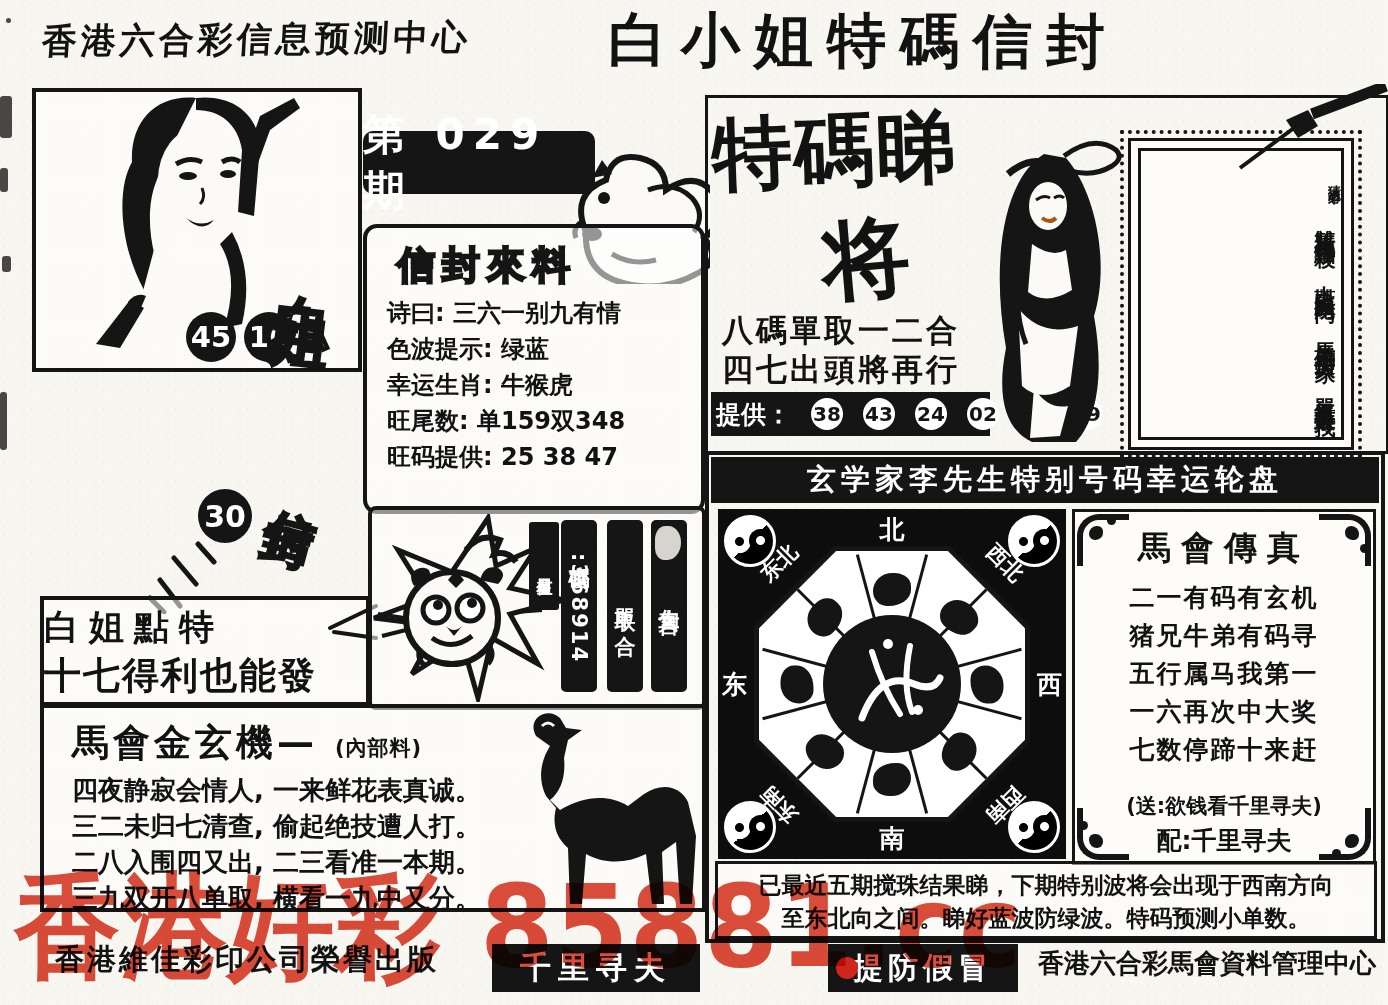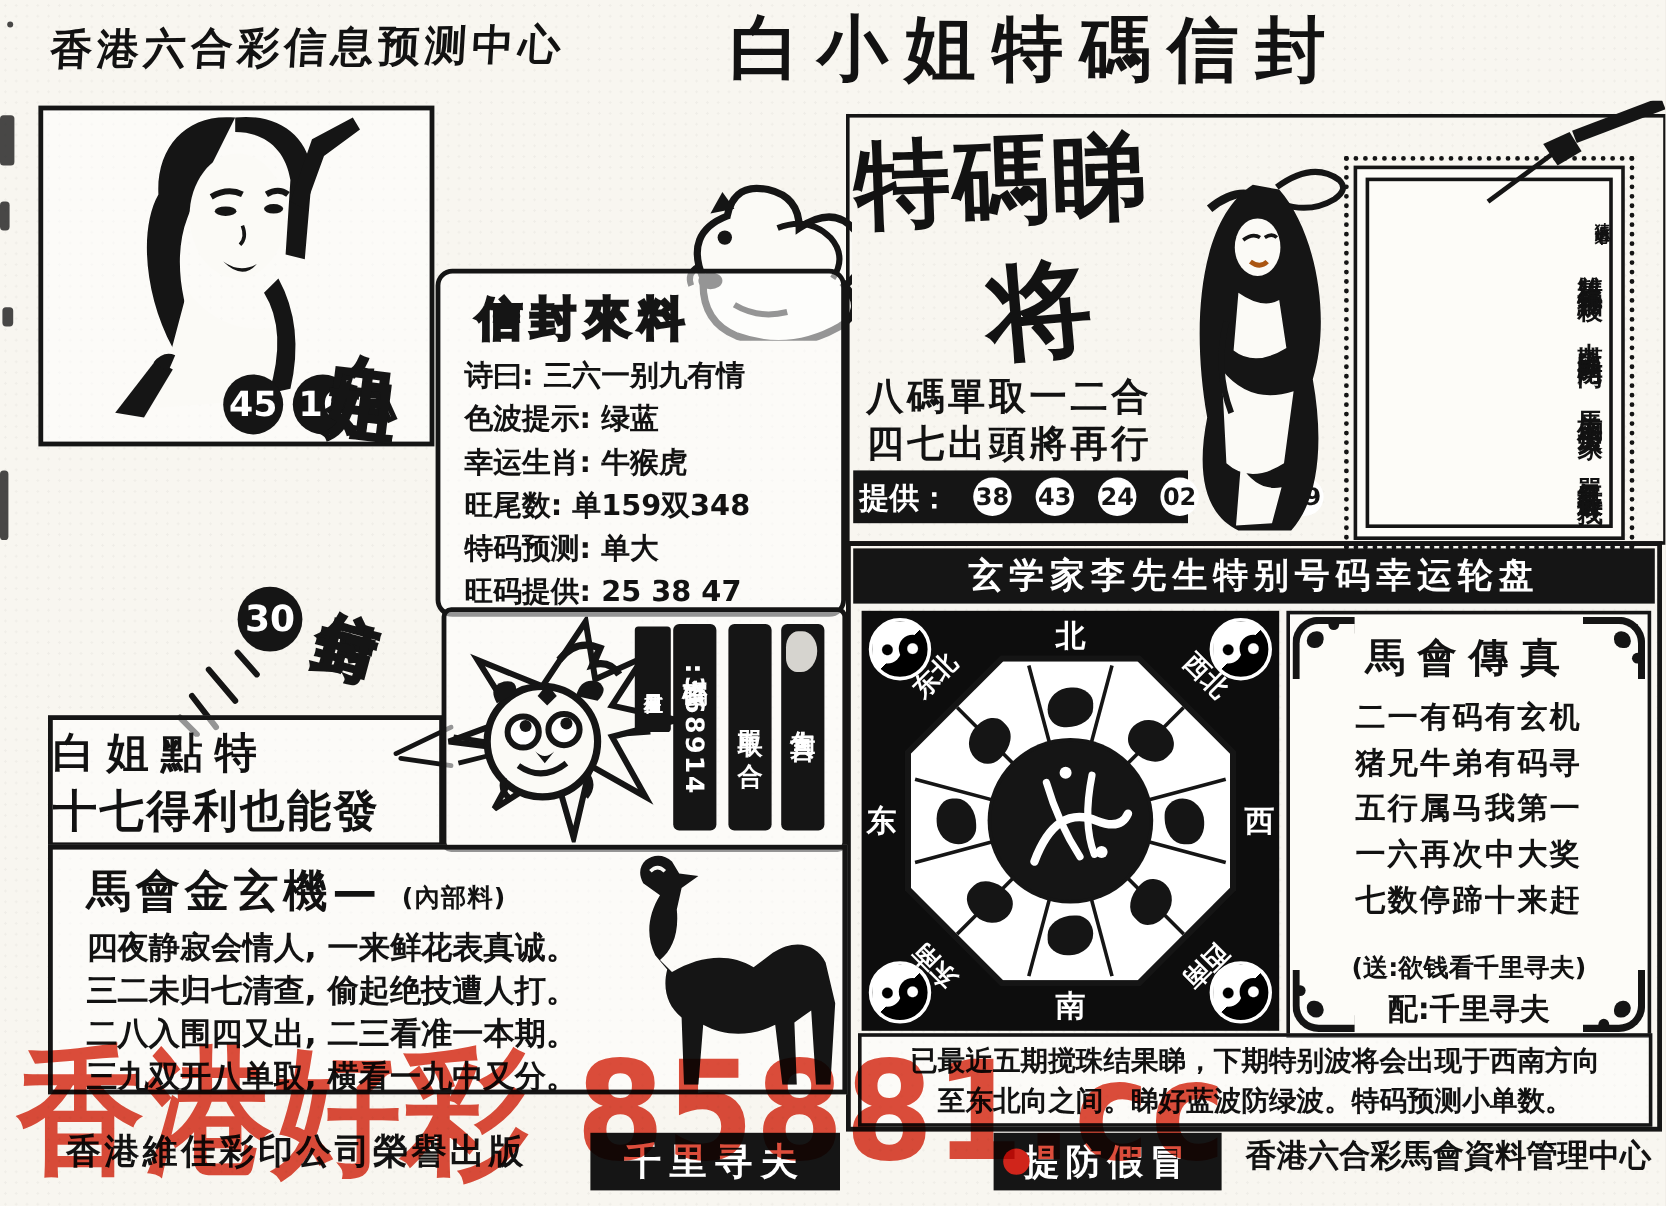--- a/index.html
+++ b/index.html
@@ -123,39 +123,39 @@
       <path d="M120,150 q30,40 80,30 l-6,60 -100,8 z" fill="#fbfaf6"></path>
       <path d="M196,140 q22,40 10,92 l-18,4 q16,-52 -4,-84z" fill="#151515"></path>
       <path d="M60,252 l34,-44 14,8 -24,40z" fill="#151515"></path>
       <path d="M92,210 q8,-10 18,-6 l-6,14z" fill="#151515"></path>
     </svg>
     <div class="abs ball" style="left:150px;top:220px;width:50px;height:50px;">45</div>
     <div class="abs ball" style="left:208px;top:220px;width:50px;height:50px;">16</div>
   </div>
   <div class="abs side-name outl vert b">白小姐</div>
 
+  <div class="abs issue blackbar">第 029 期</div>
 
   <svg class="abs" style="left:552px;top:136px;" width="158" height="148" viewBox="0 0 158 148">
     <path d="M34,96 q-16,-38 20,-52 q6,-28 34,-22 q26,6 26,32 q30,-20 48,4 q16,24 -10,44 q18,20 -4,34 q-42,24 -86,8 q-30,-12 -28,-48z" fill="#fbfaf6" stroke="#151515" stroke-width="6"></path>
     <path d="M96,54 q26,-10 44,8 q14,16 2,34" fill="none" stroke="#151515" stroke-width="5"></path>
     <circle cx="52" cy="62" r="6" fill="#151515"></circle>
     <path d="M40,42 l10,-18 10,14z" fill="#151515"></path>
     <path d="M30,86 q-10,6 -6,16" stroke="#151515" stroke-width="5" fill="none"></path>
     <path d="M60,118 q20,12 44,6" stroke="#151515" stroke-width="5" fill="none"></path>
     <ellipse cx="40" cy="98" rx="10" ry="7" fill="#151515"></ellipse>
   </svg>
 
   <div class="abs box env-box">
     <div class="env-title outl">信封來料</div>
     <div class="env-lines">
       <div>诗曰: 三六一别九有情</div>
       <div>色波提示: 绿蓝</div>
       <div>幸运生肖: 牛猴虎</div>
       <div>旺尾数: 单159双348</div>
-      <div>特码预测: 单大</div>
       <div>旺码提供: 25 38 47</div>
     </div>
   </div>
 
   <div class="abs tema-box"></div>
   <div class="abs tema-t1 b">特碼睇</div>
   <div class="abs tema-t2 b">将</div>
   <svg class="abs" style="left:1002px;top:128px;" width="120" height="70" viewBox="0 0 120 70">
     <path d="M6,46 q24,-20 44,-8 q-18,2 -24,14 q26,-8 40,-2" fill="none" stroke="#151515" stroke-width="7"></path>
     <path d="M62,28 q30,-22 52,-6 q8,8 -4,16 q-20,12 -44,4" fill="none" stroke="#151515" stroke-width="5"></path>

